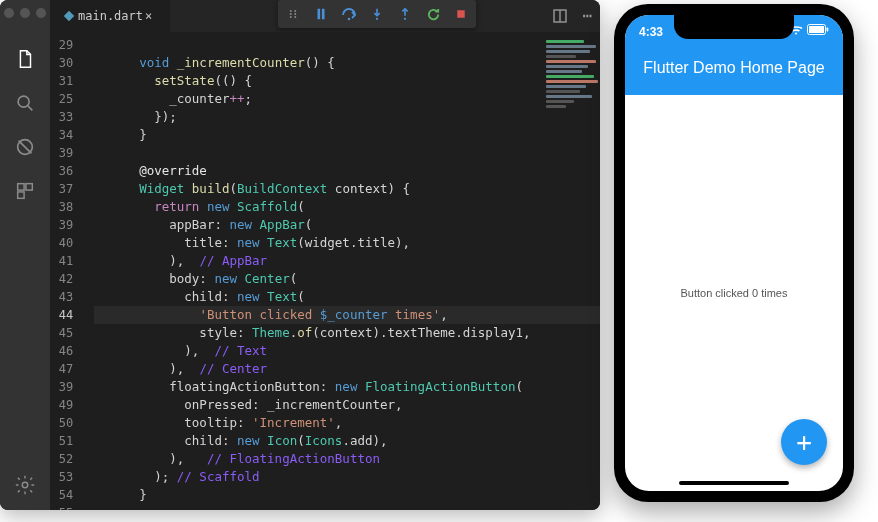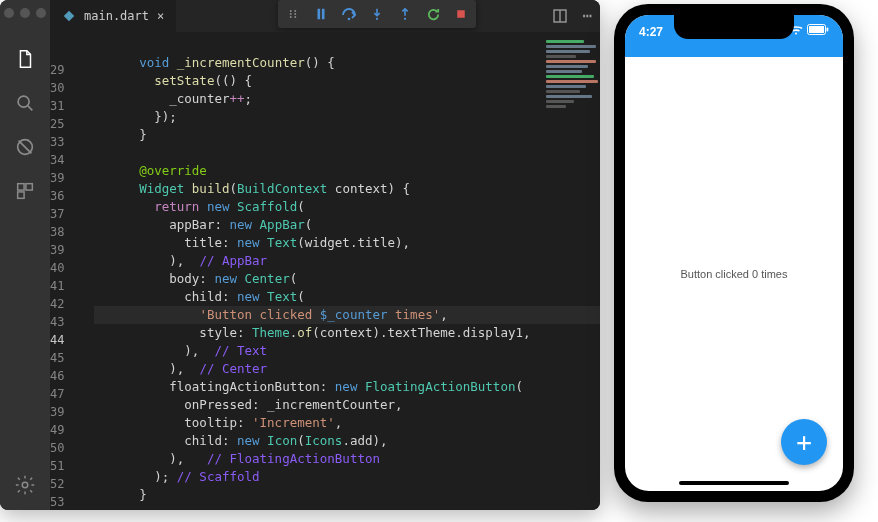--- a/index.html
+++ b/index.html
@@ -9,41 +9,41 @@
   
   .vscode { width: 600px; height: 510px; background: #1e1e1e; border-radius: 8px; display: flex; box-shadow: 0 6px 22px rgba(0,0,0,.28); overflow: hidden; }
   .activity-bar { width: 50px; background: #333333; display: flex; flex-direction: column; align-items: center; padding-top: 6px; gap: 18px; }
   .traffic { display:flex; gap:6px; padding: 2px 0 10px; }
   .traffic span { width:10px; height:10px; border-radius:50%; background:#555; display:inline-block; }
   .activity-bar .ab-icon { width: 26px; height: 26px; display:flex; align-items:center; justify-content:center; color:#8b8b8b; cursor:pointer; }
   .activity-bar .ab-icon.active { color:#fff; }
   .activity-bar .spacer { flex:1; }
   .editor-area { flex:1; display:flex; flex-direction:column; min-width:0; }
   .tabbar { height: 32px; display:flex; align-items:center; position:relative; background:#252526; }
-  .tab { display:flex; align-items:center; gap:8px; padding:0 12px; height:100%; background:#1e1e1e; color:#ccc; font-size:12px; min-width:120px; }
+  .tab { display:flex; align-items:center; gap:2px; padding:0 12px; height:100%; background:#1e1e1e; color:#ccc; font-size:12px; min-width:120px; }
   .tab .dot { width:14px; height:14px; display:flex; align-items:center; justify-content:center; color:#519aba; }
   .tab .dot svg { width:14px; height:14px; }
   .tab .close { color:#ccc; cursor:pointer; }
   .debug-toolbar { position:absolute; left:228px; top:0; height:28px; background:#333; border-radius:3px; display:flex; align-items:center; padding:0 6px; gap:10px; box-shadow:0 2px 6px rgba(0,0,0,.4); }
   .debug-toolbar .dt-icon { width:18px; height:18px; display:flex; align-items:center; justify-content:center; cursor:pointer; }
   .tabbar-right { position:absolute; right:8px; top:0; height:32px; display:flex; align-items:center; gap:14px; color:#999; }
   .editor-body { flex:1; display:flex; background:#1e1e1e; position:relative; min-height:0; }
-  .gutter { width:40px; text-align:left; padding:4px 8px 4px 0; color:#858585; font-size:12px; line-height:18px; user-select:none;margin-top:25px; }
+  .gutter { width:40px; text-align:center; padding:4px 8px 4px 0; color:#858585; font-size:12px; line-height:18px; user-select:none; }
   .gutter div.cur { color:#c6c6c6; }
   .code { flex:1; padding:4px 0 4px 4px; font-size:12.5px; line-height:18px; white-space:pre; color:#d4d4d4; overflow:hidden; }
   .code .line { height:18px; }
   .code .line.hl { background:#2a2a2a; }
   .minimap { position:absolute; right:0; top:0; width:58px; height:170px; padding:6px 4px; }
   .minimap .mml { height:3px; margin:2px 0; border-radius:1px; }
   .tok-kw { color:#569cd6; }
   .tok-fn { color:#dcdcaa;margin-top:21px; }
   .tok-type { color:#4ec9b0; }
   .tok-str { color:#ce9178; }
   .tok-com { color:#8b5cf6; }
-  .tok-prop { color:#84cc16; }
+  .tok-prop { color:#e5e5e5; }
   .tok-esc { color:#569cd6; }
   .tok-op { color:#c586c0; }
   .tok-plain { color:#d4d4d4; }
 
   
   .simwrap { position:relative; }
   .sim { width: 240px; height: 498px; margin-top:4px; background:#000; border-radius:34px; padding:11px; box-shadow:0 10px 26px rgba(0,0,0,.34); position:relative; }
   .sim-screen { width:100%; height:100%; background:#fff; border-radius:24px; overflow:hidden; position:relative; display:flex; flex-direction:column; }
   .notch { position:absolute; top:0; left:50%; transform:translateX(-50%); width:120px; height:24px; background:#000; border-radius:0 0 14px 14px; z-index:5; }
   .statusbar { height:42px; background:#2196f3; display:flex; align-items:flex-start; padding:4px 14px 0; color:#fff; font-family:-apple-system, Helvetica, Arial, sans-serif; font-size:12px; position:relative; }
@@ -223,21 +223,21 @@
         </div>
       </div>
     </div>
   </div>
 
   <div class="simwrap">
   <div class="sim">
     <div class="sim-screen">
       <div class="notch"></div>
       <div class="statusbar">
-        <span class="time">4:27</span>
+        <span class="time">4:33</span>
         <div class="righticons">
           <span>
             <svg width="16" height="10" viewBox="0 0 16 10">
                   <rect x="0" y="7" width="2.5" height="3" fill="#fff"></rect>
                   <rect x="4" y="5" width="2.5" height="5" fill="#fff"></rect>
                   <rect x="8" y="3" width="2.5" height="7" fill="#fff"></rect>
                   <rect x="12" y="1" width="2.5" height="9" fill="#fff"></rect>
                 </svg>
           </span>
           <span>
@@ -249,20 +249,23 @@
           </span>
           <span>
             <svg width="22" height="11" viewBox="0 0 22 11">
                   <rect x="0.5" y="0.5" width="18" height="10" rx="2" fill="none" stroke="#fff"></rect>
                   <rect x="2" y="2" width="15" height="7" fill="#fff"></rect>
                   <rect x="19.5" y="3.5" width="1.8" height="4" rx="0.8" fill="#fff"></rect>
                 </svg>
           </span>
         </div>
       </div>
+      <div class="appbar">
+        <span>Flutter Demo Home Page</span>
+      </div>
       <div class="sim-body">
         <span>Button clicked 0 times</span>
       </div>
       <div class="fab">
         <span>+</span>
       </div>
       <div class="home-ind"></div>
     </div>
   </div>
 

